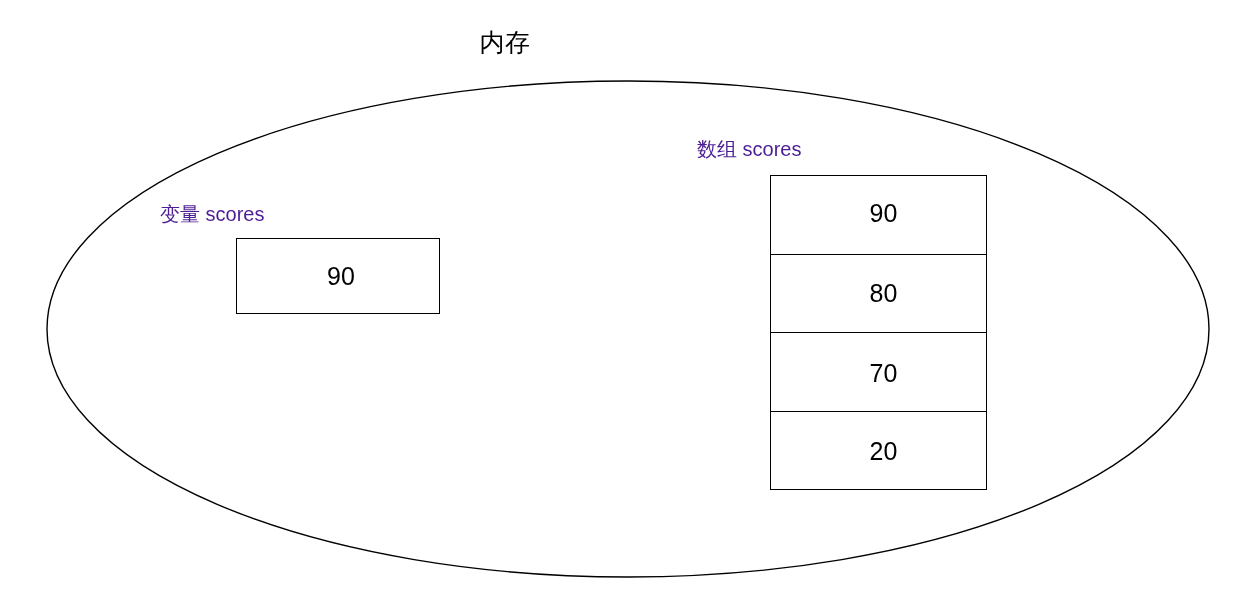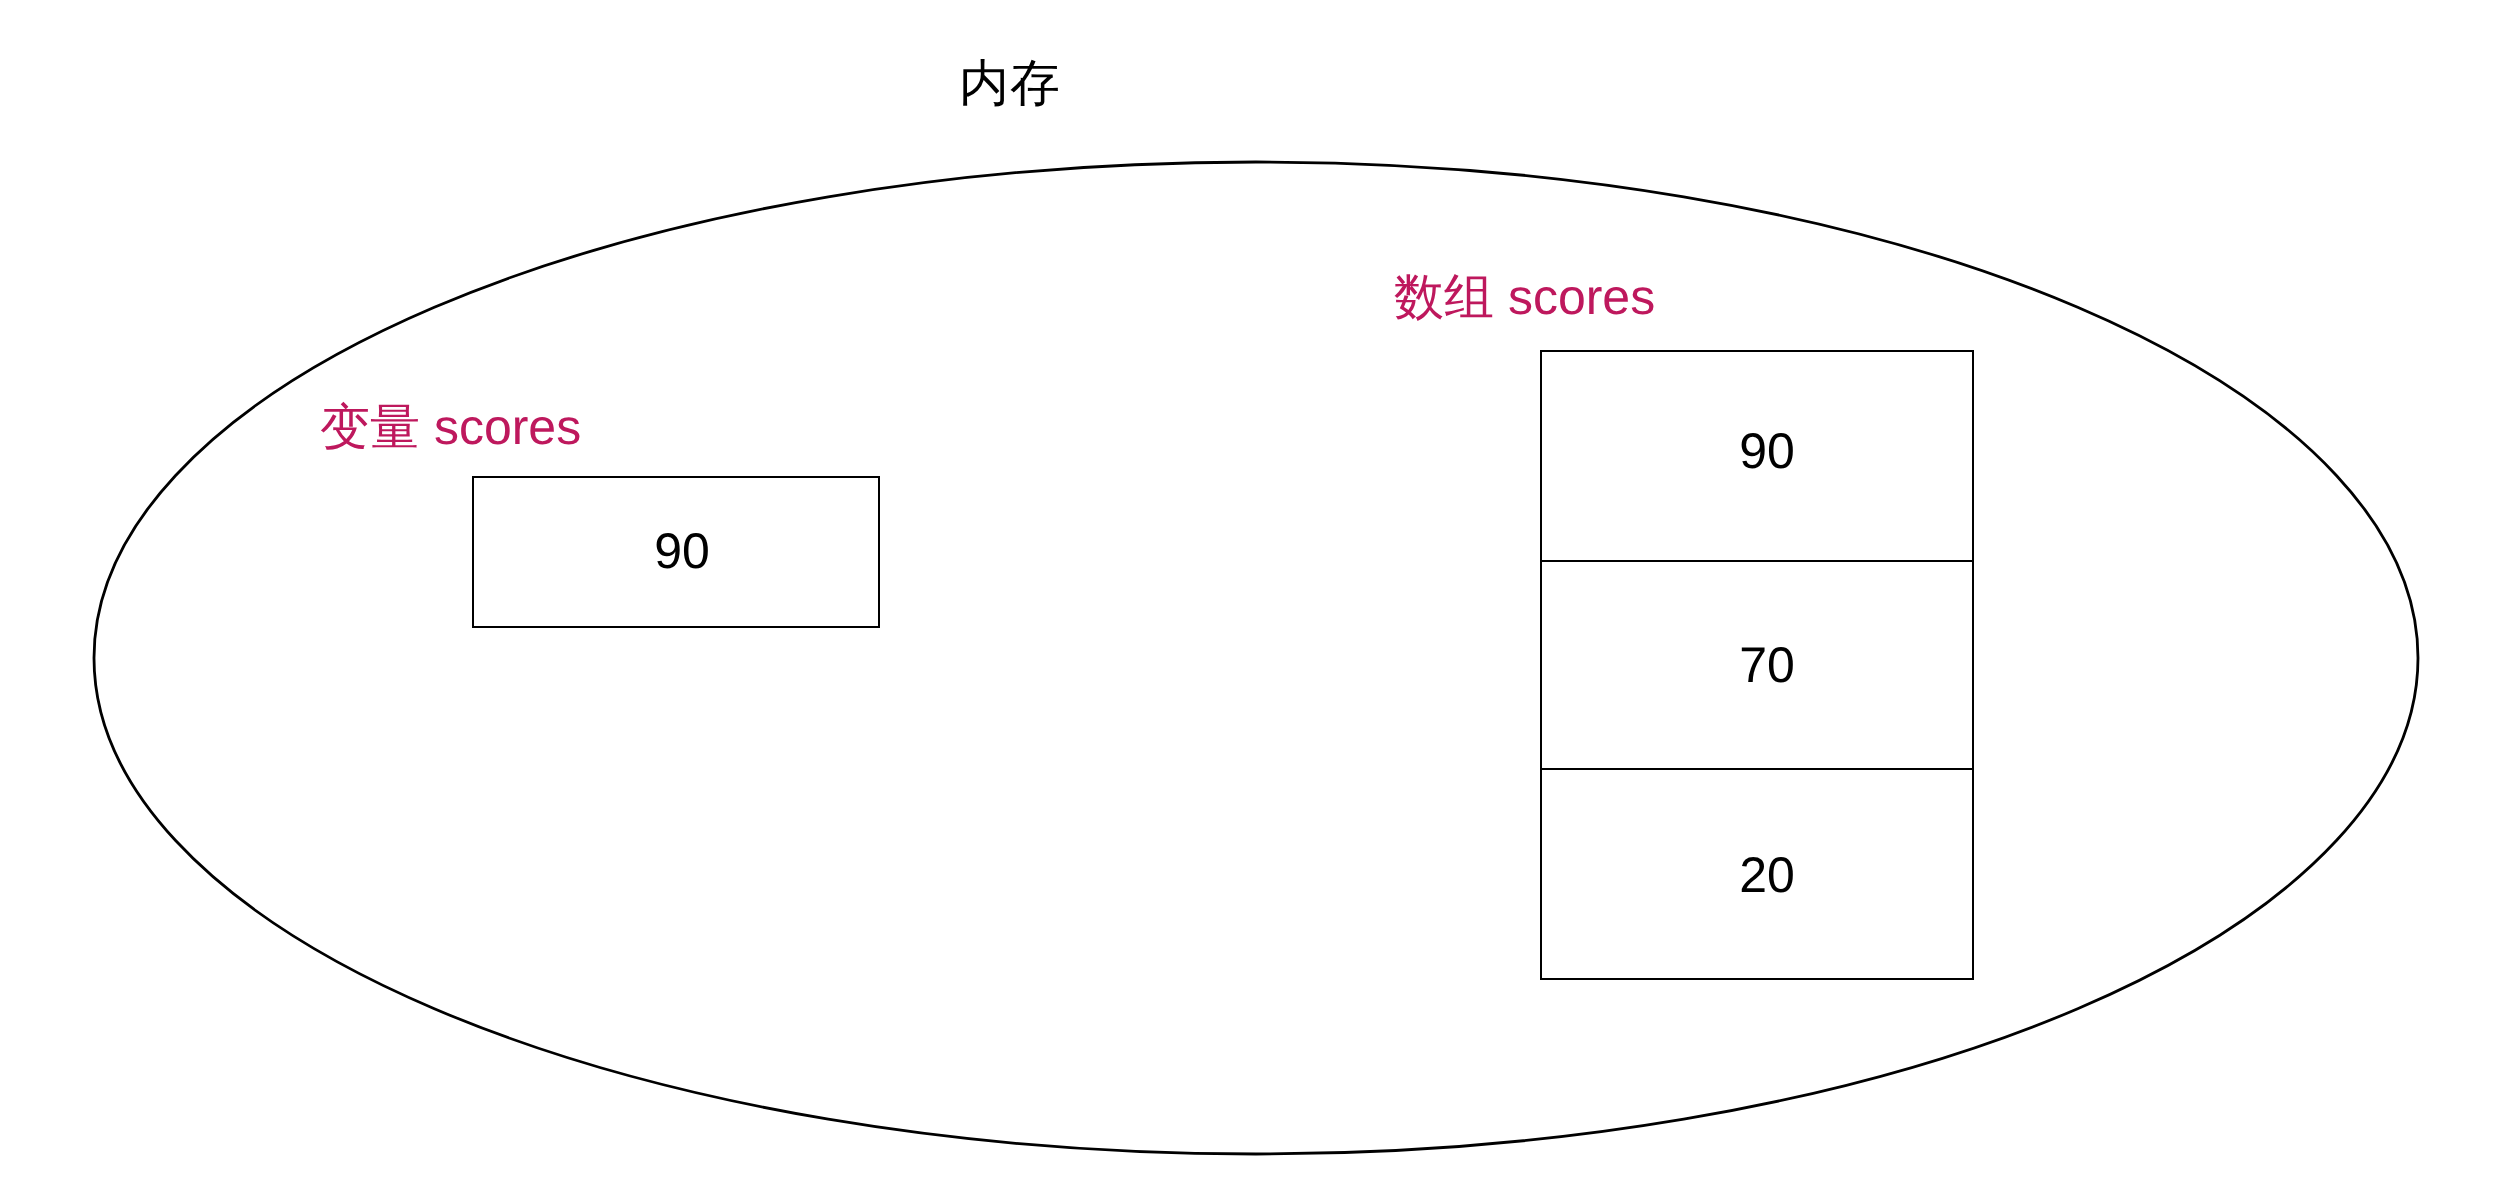--- a/index.html
+++ b/index.html
@@ -43,24 +43,24 @@
     pointer-events: none;
   }
   .memory-ellipse ellipse {
     fill: none;
     stroke: #000000;
     stroke-width: 1.4;
   }
   
   .group-label {
     position: absolute;
-    font-size: 25px;
+    font-size: 20px;
     line-height: 30px;
     white-space: nowrap;
-    color: #be185d;
+    color: #4c1d95;
   }
   .label-variable { left: 160px; top: 199px; }
   .label-array    { left: 697px; top: 134px; }
 
   
   .variable-box {
     position: absolute;
     left: 236px;
     top: 238px;
     width: 204px;
@@ -133,20 +133,23 @@
     <span class="variable-value">90</span>
   </div>
 
   <div class="group-label label-array">数组 scores</div>
 
   <div class="array-box">
     <div class="array-cell">
       <span class="array-cell-value">90</span>
     </div>
     <div class="array-cell">
+      <span class="array-cell-value">80</span>
+    </div>
+    <div class="array-cell">
       <span class="array-cell-value">70</span>
     </div>
     <div class="array-cell">
       <span class="array-cell-value">20</span>
     </div>
   </div>
 
 </div>
 
 </body></html>

